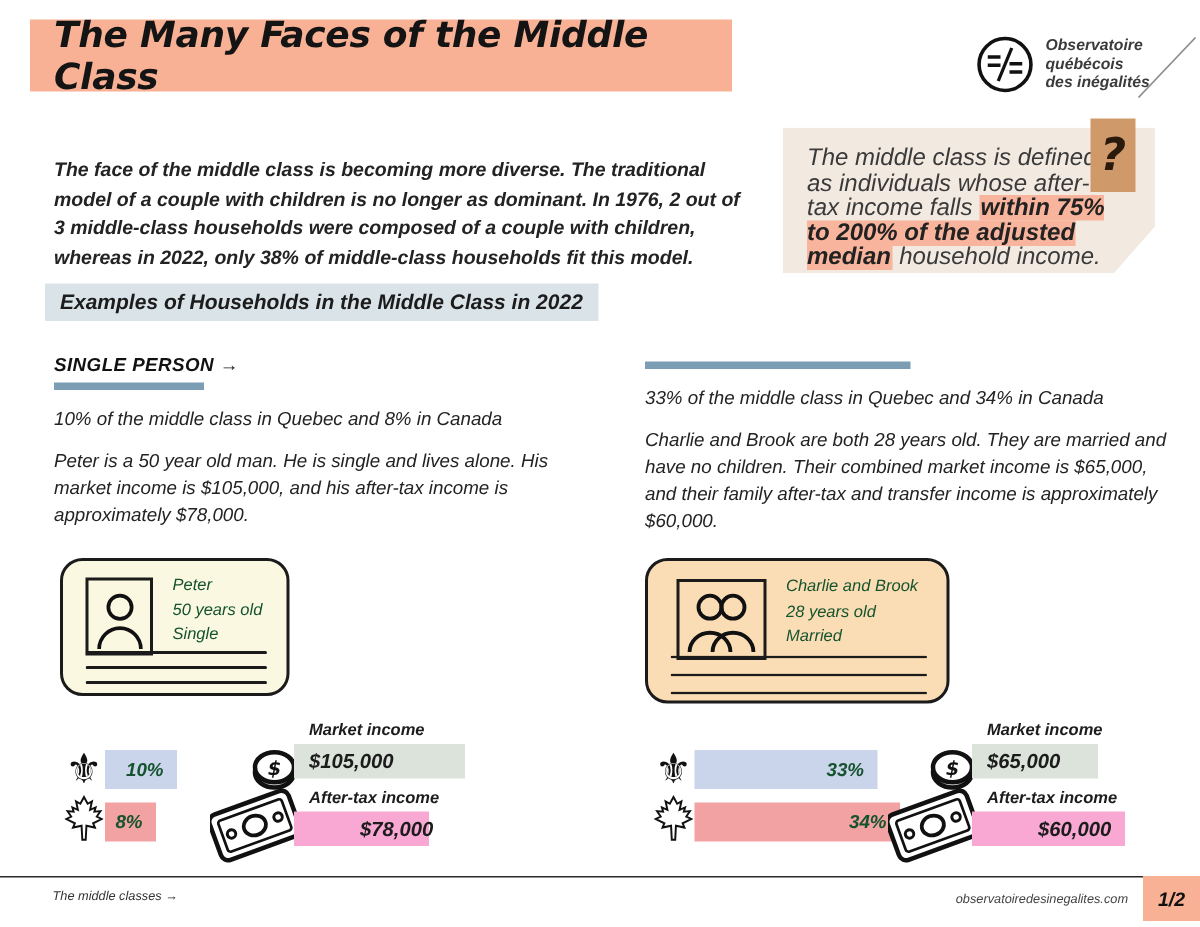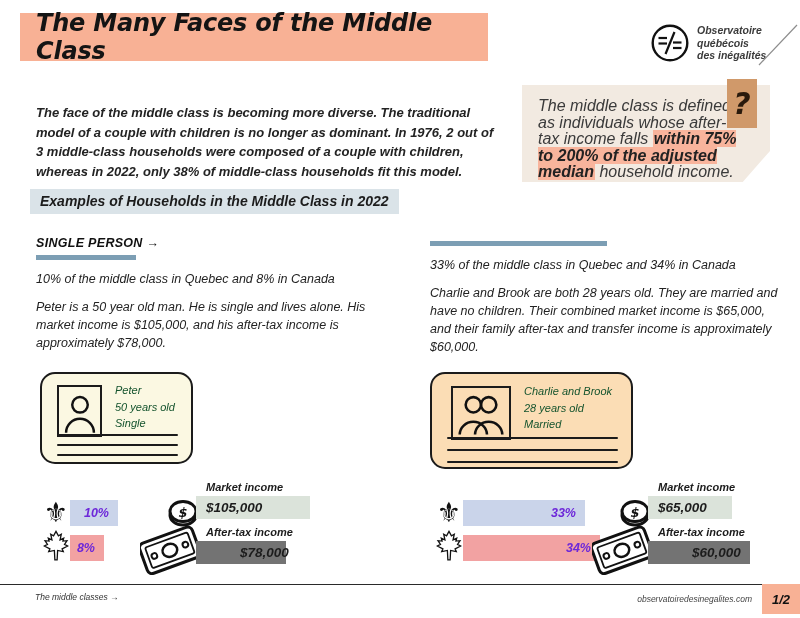--- a/index.html
+++ b/index.html
@@ -65,37 +65,37 @@
   #card1 .l1{top:63px;} #card1 .l2{top:75px;} #card1 .l3{top:87px;}
 
   
   .pct{position:absolute;top:500px;}
   #pct0{left:42px;} #pct1{left:435px;}
   .pct-row{display:flex;align-items:center;height:26px;}
   .pct-row + .pct-row{margin-top:9px;}
   .flag{width:28px;text-align:center;flex:0 0 28px;}
   .fleur{font-size:28px;line-height:26px;color:#111;font-family:"DejaVu Sans",sans-serif;}
   .pbar{height:26px;display:flex;align-items:center;justify-content:flex-end;
-        padding-right:9px;box-sizing:border-box;font-weight:bold;font-size:12.5px;color:#6d28d9;}
+        padding-right:9px;box-sizing:border-box;font-weight:bold;font-size:12.5px;color:#14532d;}
   .pbar.qc{background:#CAD4EA;}
   .pbar.ca{background:#F2A2A2;}
   #pct0 .qc{width:48px;} #pct0 .ca{width:34px;}
   #pct1 .qc{width:122px;} #pct1 .ca{width:137px;}
 
   
   .inc{position:absolute;top:481px;}
   #inc0{left:140px;} #inc1{left:592px;}
   .inc .money{position:absolute;left:0;top:14px;}
   .inc-col{position:absolute;left:56px;top:0;}
   .inc-label{font-size:11px;font-weight:bold;color:#1c1c1c;margin:0 0 3px 10px;white-space:nowrap;}
   .inc-label.second{margin-top:7px;}
   .ibar{height:23px;display:flex;align-items:center;padding-left:10px;box-sizing:border-box;
         font-size:13.5px;font-weight:bold;color:#1c1c1c;white-space:nowrap;}
   .ibar.market{background:#DBE3DA;}
-  .ibar.aftertax{background:#737373;padding-left:44px;}
+  .ibar.aftertax{background:#f9a8d4;padding-left:44px;}
   #inc0 .market{width:114px;} #inc0 .aftertax{width:90px;}
   #inc1 .market{width:84px;} #inc1 .aftertax{width:102px;}
 
   
   #footer-line{position:absolute;left:0;top:584px;width:800px;border-top:1.2px solid #2a2a2a;}
   #footer-left{position:absolute;left:35px;top:592px;font-size:8.5px;color:#333;}
   #footer-site{position:absolute;right:48px;top:594px;font-size:8.5px;color:#444;}
   #footer-page{position:absolute;right:0;top:584px;width:38px;height:30px;background:#F8B195;
                display:flex;align-items:center;justify-content:center;font-size:13px;font-weight:bold;color:#111;}
   svg .stroke{stroke:#111;fill:none;}

